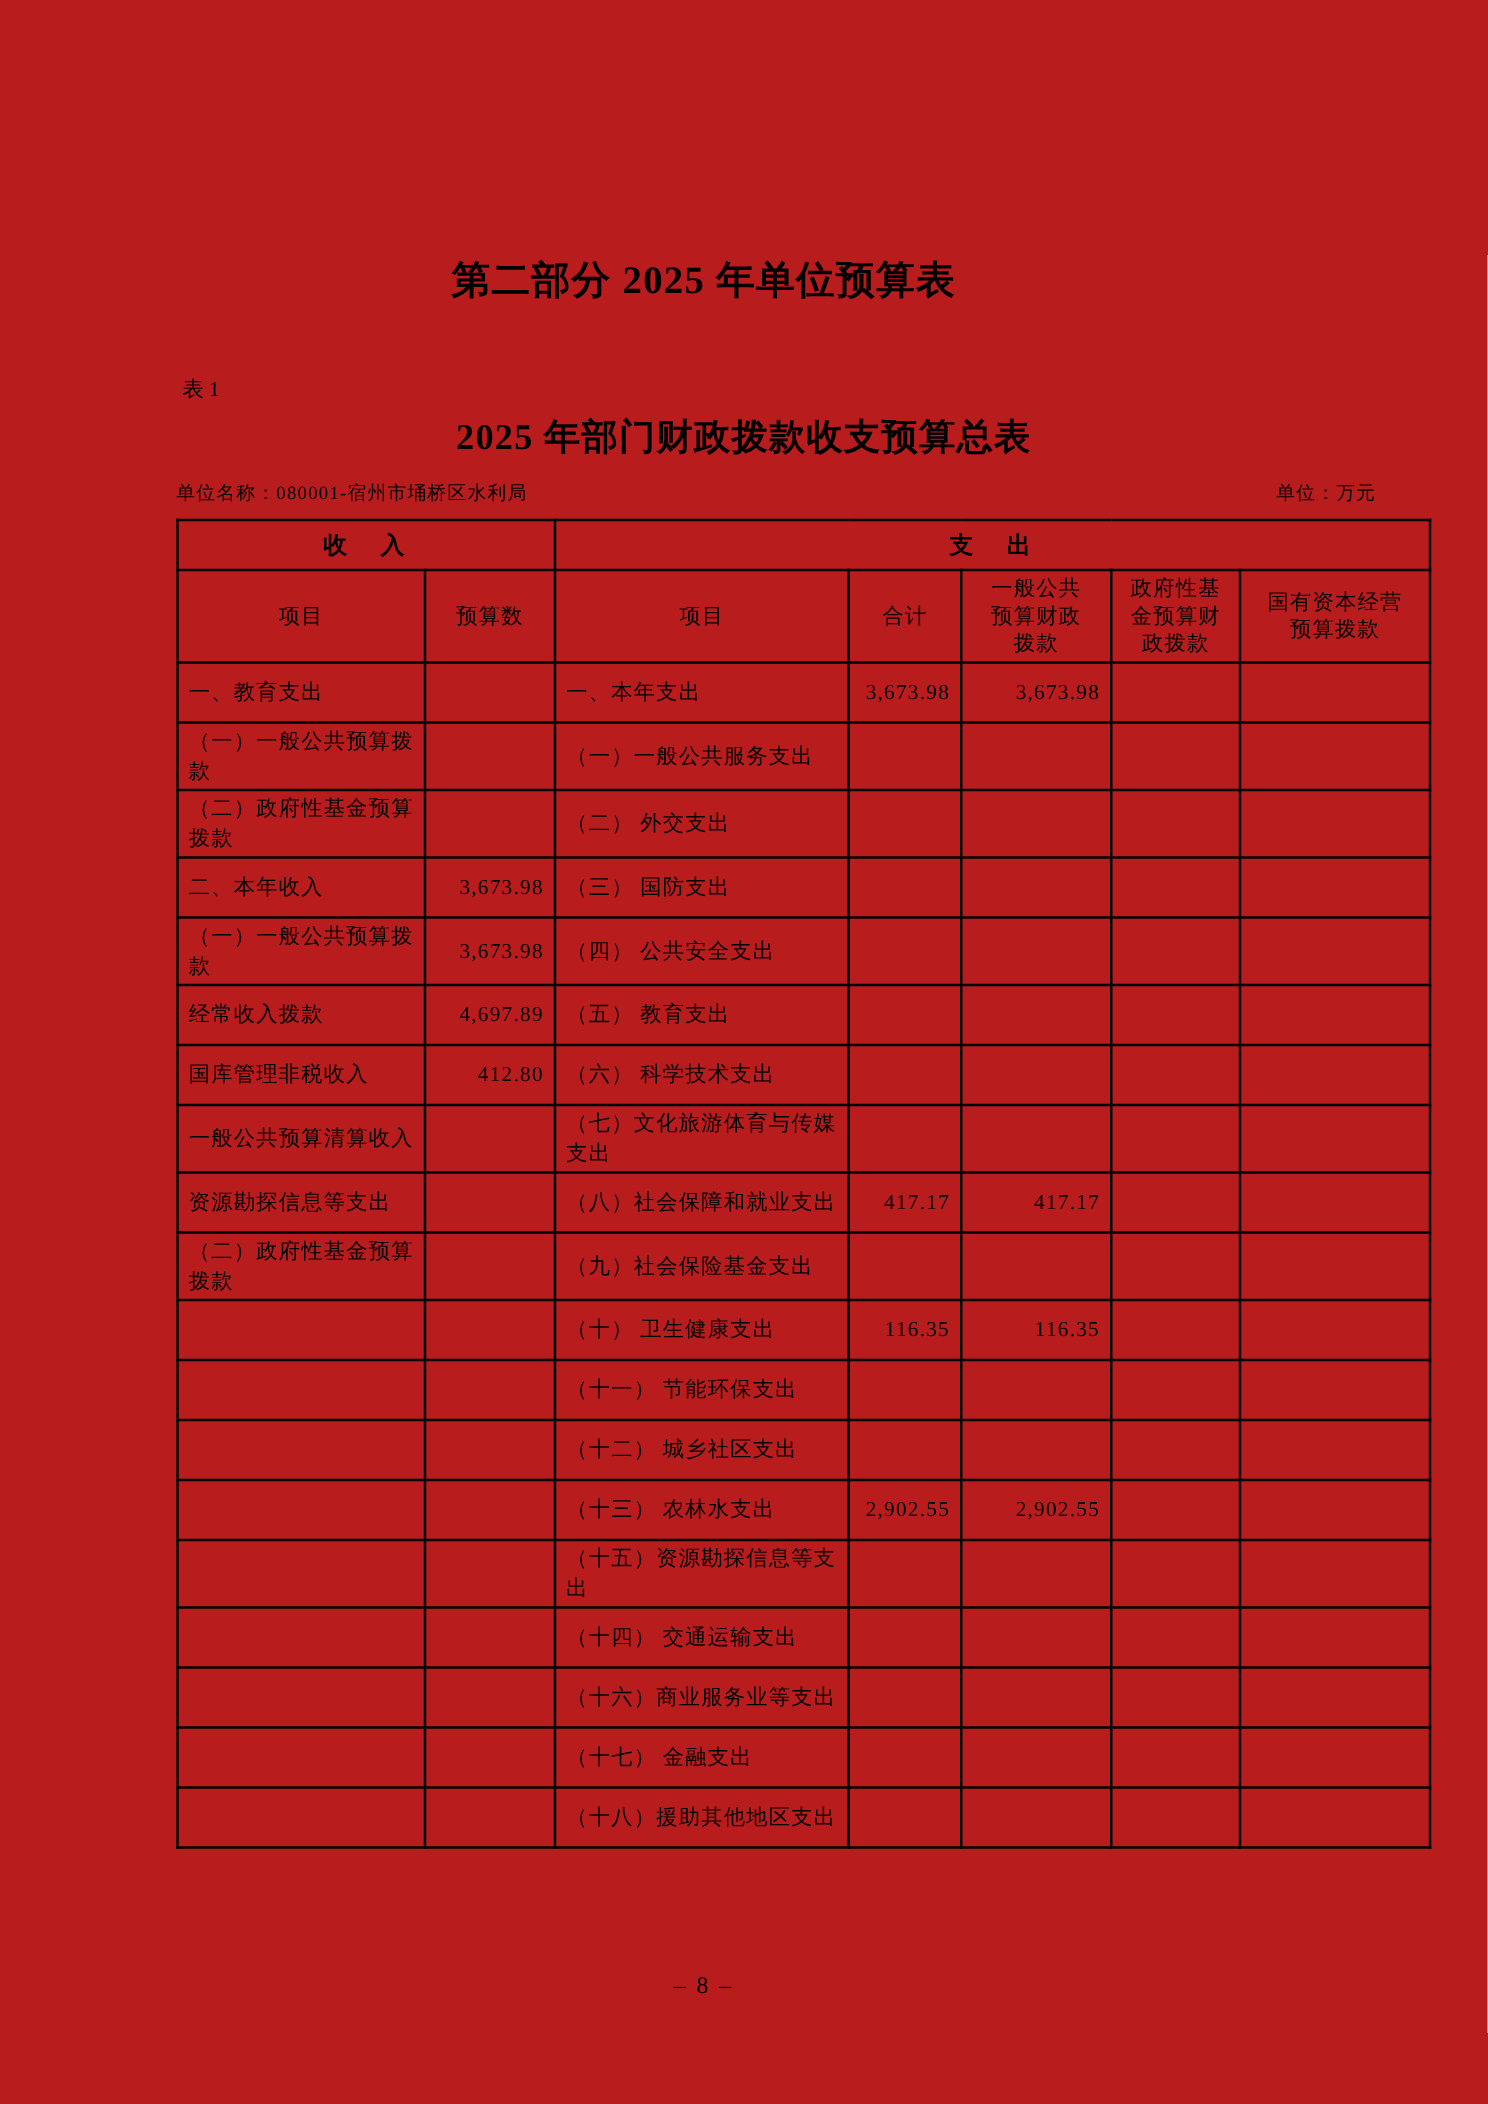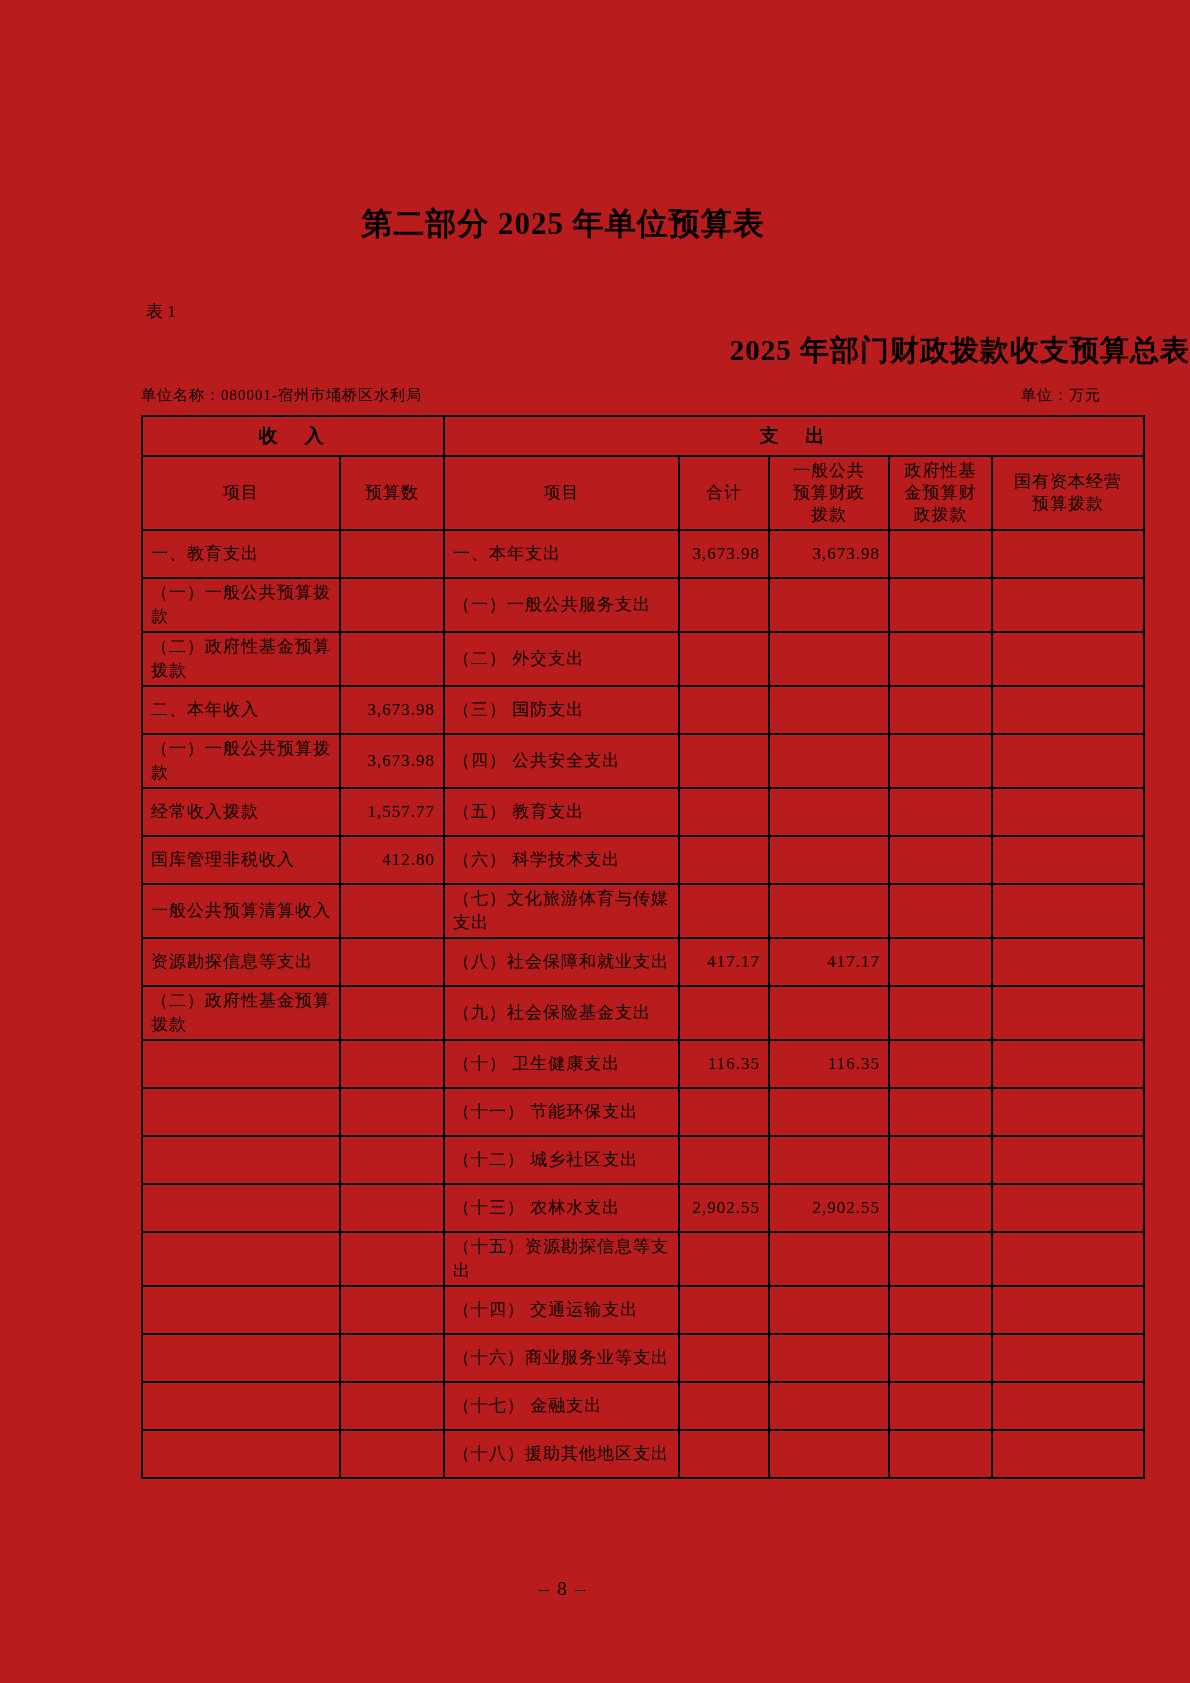--- a/index.html
+++ b/index.html
@@ -29,21 +29,21 @@
     letter-spacing: 1px;
   }
   .table-label {
     margin: 56px 0 0 146px;
     font-size: 17px;
     line-height: 22px;
   }
   .table-title {
     margin-top: 8px;
     width: 1190px;
-    text-align: right;
+    text-align: center;
     font-size: 29px;
     line-height: 38px;
     font-weight: bold;
     letter-spacing: 1px;
   }
   .meta-row {
     width: 1002px;
     margin: 14px 0 0 141px;
     display: flex;
     justify-content: space-between;
@@ -187,21 +187,21 @@
           <td class="item">（一）一般公共预算拨款</td>
           <td class="num">3,673.98</td>
           <td class="item">（四） 公共安全支出</td>
           <td class="num"></td>
           <td class="num"></td>
           <td class="num"></td>
           <td class="num"></td>
         </tr>
         <tr>
           <td class="item">经常收入拨款</td>
-          <td class="num">1,557.77</td>
+          <td class="num">4,697.89</td>
           <td class="item">（五） 教育支出</td>
           <td class="num"></td>
           <td class="num"></td>
           <td class="num"></td>
           <td class="num"></td>
         </tr>
         <tr>
           <td class="item">国库管理非税收入</td>
           <td class="num">412.80</td>
           <td class="item">（六） 科学技术支出</td>

